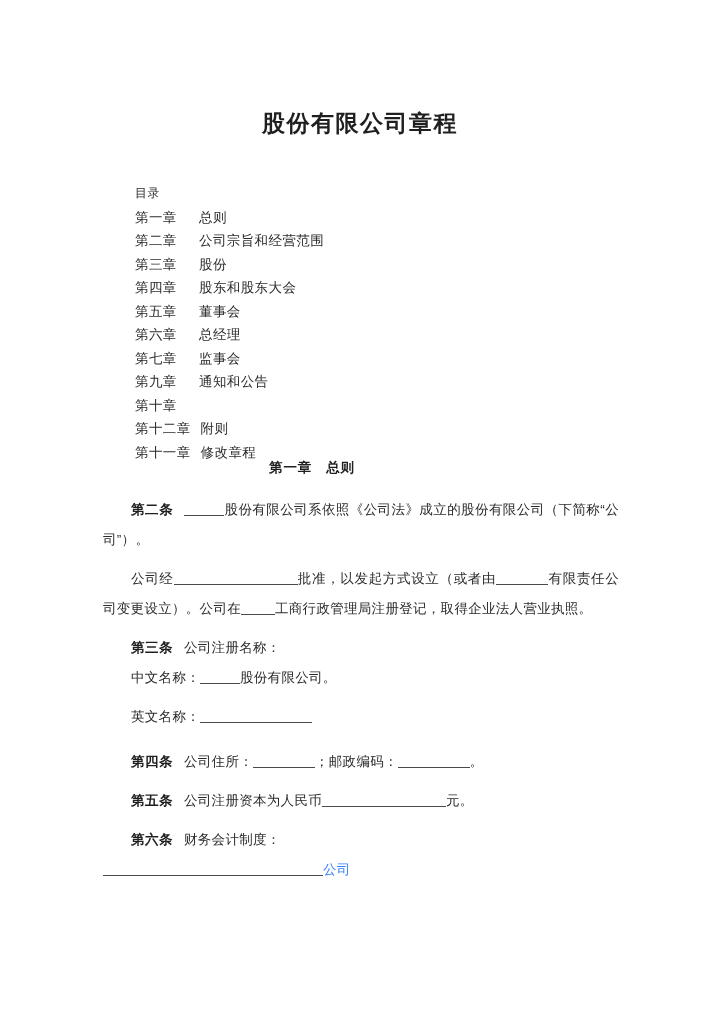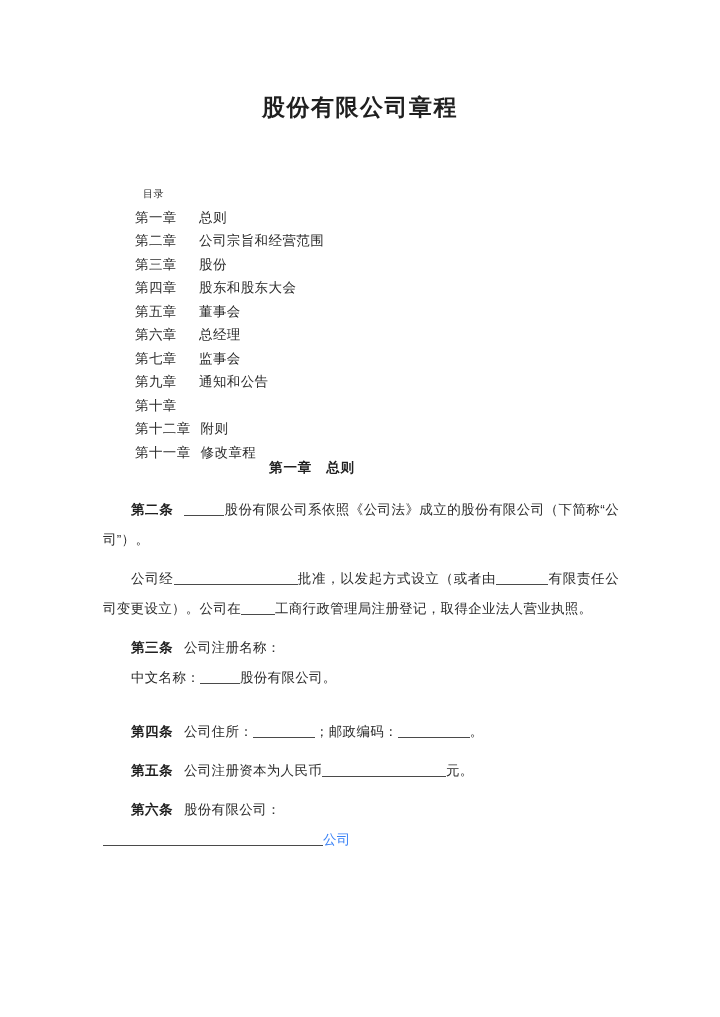--- a/index.html
+++ b/index.html
@@ -22,42 +22,41 @@
     width: 720px;
     height: 1017px;
     background: #ffffff;
     box-sizing: border-box;
   }
 
   
   .doc-title {
     position: absolute;
     left: 0;
-    top: 92px;
+    top: 108px;
     width: 720px;
     text-align: center;
     font-size: 23px;
     font-weight: 600;
     letter-spacing: 1.5px;
     color: #1f1f1f;
   }
 
   
   .toc {
     position: absolute;
     left: 135px;
     top: 182px;
     width: 480px;
   }
   .toc-heading {
-    font-size: 10px;
+    font-size: 12px;
     line-height: 23.5px;
     color: #2b2b2b;
     letter-spacing: 0.4px;
-    margin-left: 8px;
   }
   .toc-row {
     display: flex;
     font-size: 13.5px;
     line-height: 23.5px;
     color: #2b2b2b;
     letter-spacing: 0.4px;
     white-space: nowrap;
   }
   .toc-num {
@@ -208,30 +207,31 @@
     <p class="para indent"><span>公司经</span><span class="blank bl-xxl"></span><span>批准，以发起方式设立（或者由</span><span class="blank bl-s"></span><span>有限责任公司变更设立）。公司在</span><span class="blank bl-xxs"></span><span>工商行政管理局注册登记，取得企业法人营业执照。</span></p>
 
     <div class="gap-md"></div>
 
     <p class="para indent"><span class="art-no">第三条</span><span class="art-sp"></span><span>公司注册名称：</span></p>
 
     <p class="para indent"><span>中文名称：</span><span class="blank bl-xs"></span><span>股份有限公司。</span></p>
 
     <div class="gap-md"></div>
 
+    <p class="para indent"><span>英文名称：</span><span class="blank bl-xl"></span></p>
 
     <div class="gap-lg"></div>
 
     <p class="para indent"><span class="art-no">第四条</span><span class="art-sp"></span><span>公司住所：</span><span class="blank bl-m"></span><span>；邮政编码：</span><span class="blank bl-l"></span><span>。</span></p>
 
     <div class="gap-md"></div>
 
     <p class="para indent"><span class="art-no">第五条</span><span class="art-sp"></span><span>公司注册资本为人民币</span><span class="blank bl-xxl"></span><span>元。</span></p>
 
     <div class="gap-md"></div>
 
-    <p class="para indent"><span class="art-no">第六条</span><span class="art-sp"></span><span>股份有限公司：</span></p>
+    <p class="para indent"><span class="art-no">第六条</span><span class="art-sp"></span><span>财务会计制度：</span></p>
 
     <p class="shareholder-line"><span class="blank bl-wide"></span><span>公司</span></p>
 
   </div>
 
 </div>
 
 </body></html>

